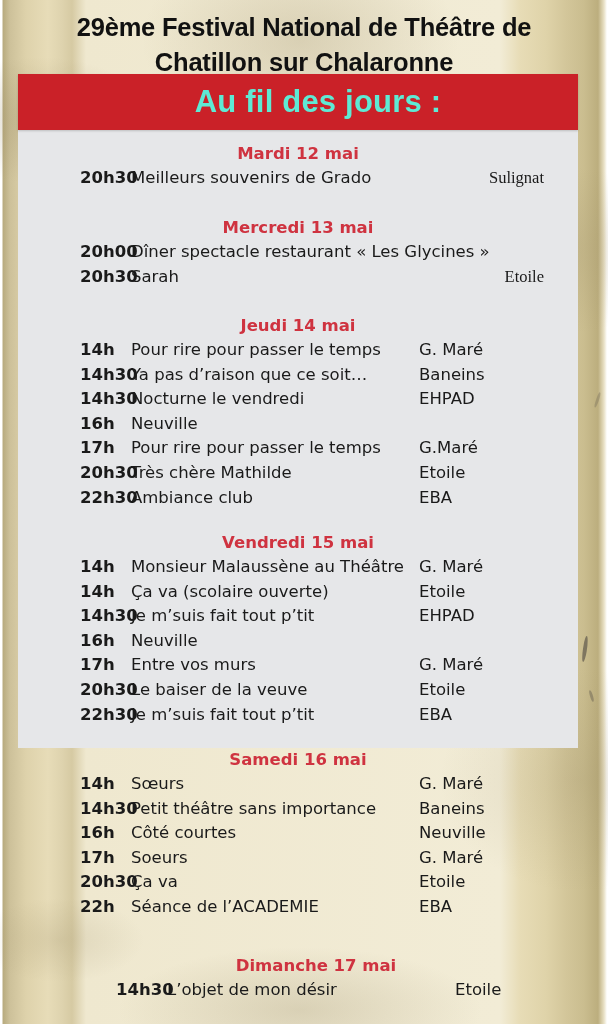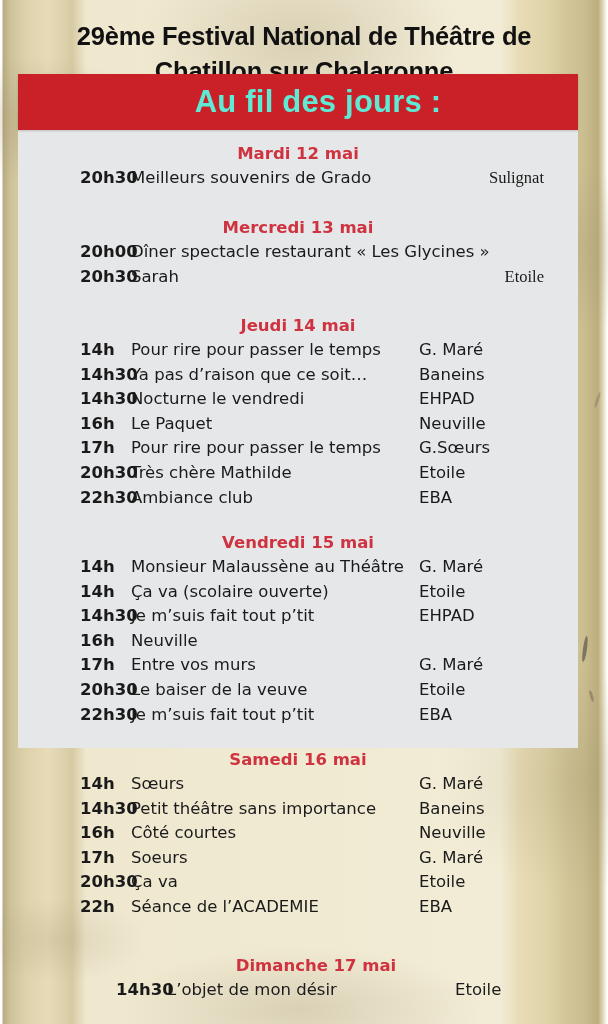--- a/index.html
+++ b/index.html
@@ -68,21 +68,21 @@
   
   #header {
     position: absolute;
     left: 0;
     top: 0;
     width: 608px;
     text-align: center;
     z-index: 3;
   }
   #festival-title {
-    margin: 16px;
+    margin: 7px;
     padding: 3px 20px 0 20px;
     font-size: 25.5px;
     line-height: 35px;
     font-weight: bold;
     color: #111111;
     letter-spacing: -0.2px;
     font-family: "Liberation Sans", sans-serif;
   }
 
   
@@ -217,27 +217,26 @@
             <div class="cell-title">Ya pas d’raison que ce soit…</div>
             <div class="cell-venue">Baneins</div>
           </div>
           <div class="row">
             <div class="cell-time">14h30</div>
             <div class="cell-title">Nocturne le vendredi</div>
             <div class="cell-venue">EHPAD</div>
           </div>
           <div class="row">
             <div class="cell-time">16h</div>
-            <div class="cell-title">Le Paquet</div>
             <div class="cell-venue">Neuville</div>
           </div>
           <div class="row">
             <div class="cell-time">17h</div>
             <div class="cell-title">Pour rire pour passer le temps</div>
-            <div class="cell-venue">G.Sœurs</div>
+            <div class="cell-venue">G.Maré</div>
           </div>
           <div class="row">
             <div class="cell-time">20h30</div>
             <div class="cell-title">Très chère Mathilde</div>
             <div class="cell-venue">Etoile</div>
           </div>
           <div class="row">
             <div class="cell-time">22h30</div>
             <div class="cell-title">Ambiance club</div>
             <div class="cell-venue">EBA</div>

